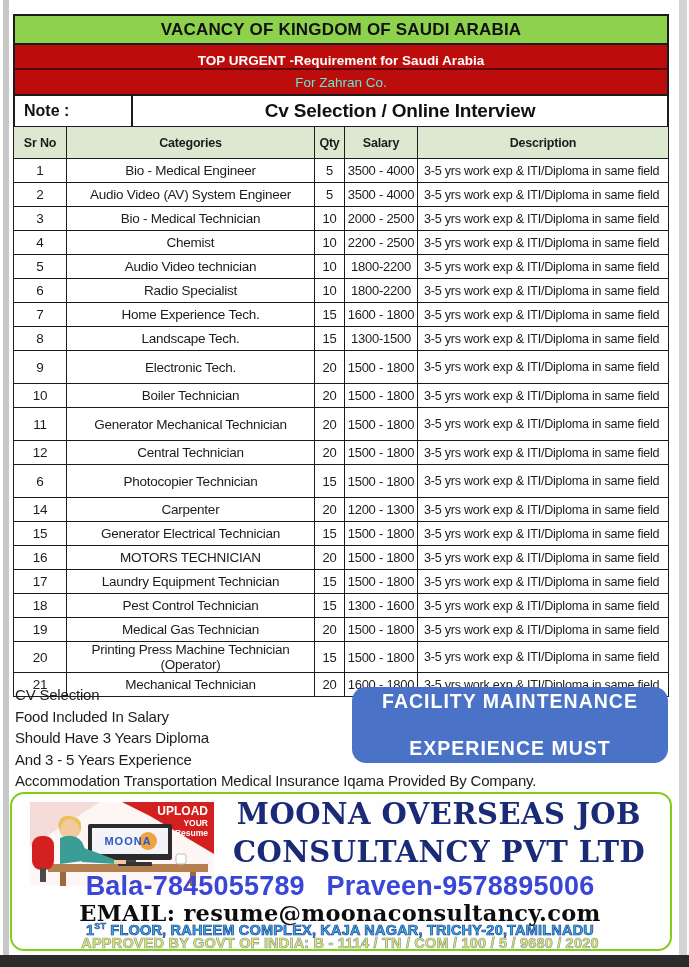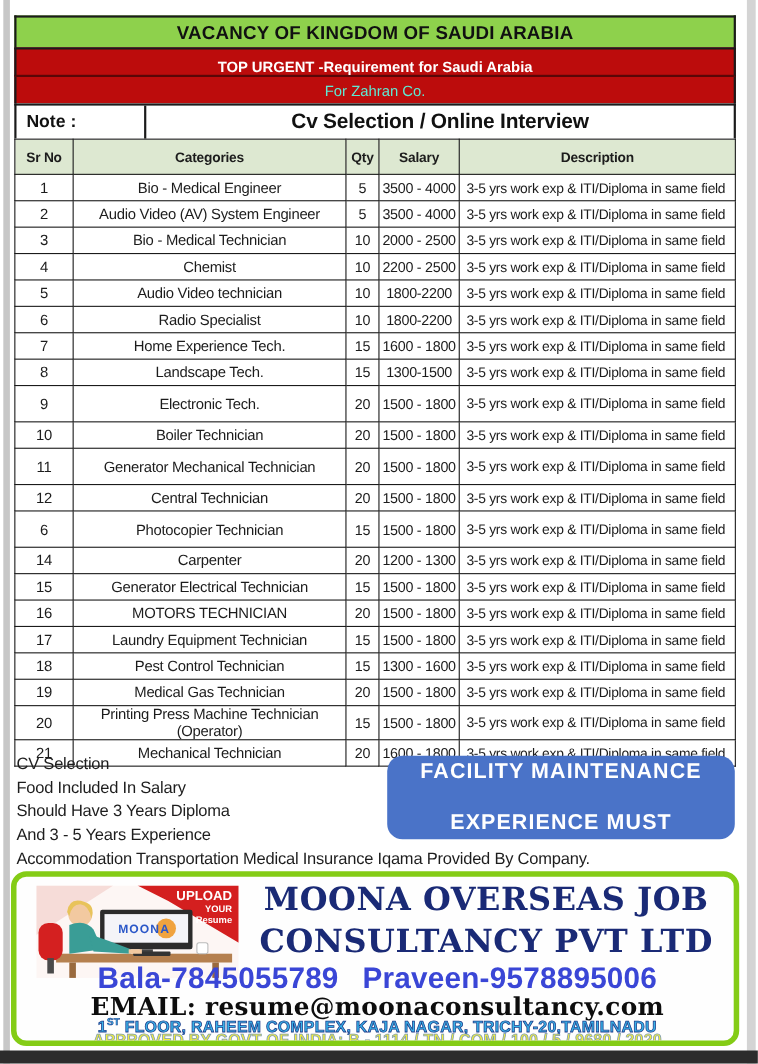--- a/index.html
+++ b/index.html
@@ -43,21 +43,21 @@
 
   .notes { position:absolute; left:15px; top:684px; width:560px;
            font-size:15px; line-height:21.5px; color:#1d1d1d; letter-spacing:-.2px; }
 
   .facility-box { position:absolute; left:352px; top:687px; width:316px; height:76px;
                   background:#4a73c8; border-radius:14px;
                   display:flex; flex-direction:column; align-items:center; justify-content:center;
                   gap:24px; color:#fff; font-weight:bold; font-size:19.5px; letter-spacing:1px; }
 
   .ad { position:absolute; left:10px; top:792px; width:662px; height:159px;
-        border:5px solid #84cc16; border-radius:14px; background:#fefefe; overflow:hidden; }
+        border:2px solid #84cc16; border-radius:14px; background:#fefefe; overflow:hidden; }
   .cartoon { position:absolute; left:18px; top:8px; width:184px; height:84px; }
   .ad-title1 { position:absolute; left:198px; top:3px; width:458px; text-align:center;
                font-family:"DejaVu Serif", serif; font-weight:bold; font-size:29px;
                color:#1a2a76; letter-spacing:.5px; white-space:nowrap; }
   .ad-title2 { position:absolute; left:198px; top:41px; width:458px; text-align:center;
                font-family:"DejaVu Serif", serif; font-weight:bold; font-size:29px;
                color:#1a2a76; letter-spacing:.5px; white-space:nowrap; }
   .ad-phones { position:absolute; left:10px; top:77px; width:636px; text-align:center;
                font-weight:bold; font-size:27px; color:#3a46d6; letter-spacing:.2px;
                word-spacing:14px; white-space:nowrap; }

